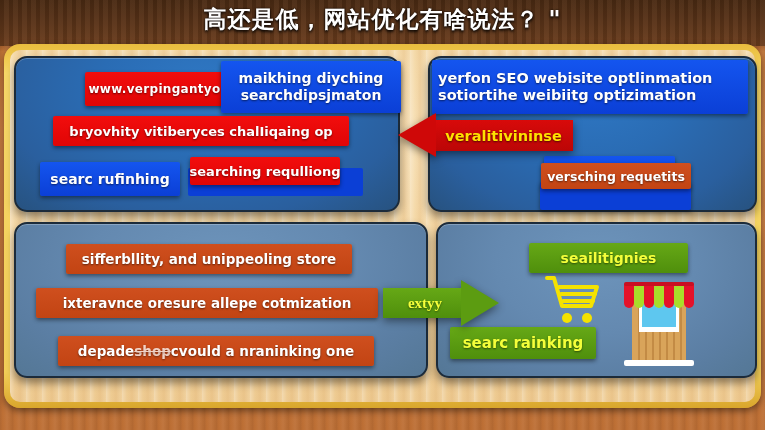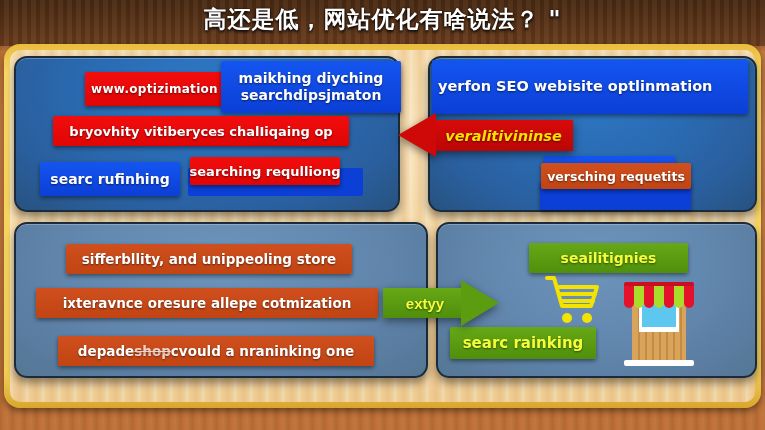--- a/index.html
+++ b/index.html
@@ -122,21 +122,20 @@
     position:absolute;left:0;top:0;width:0;height:0;
     border-top:22.5px solid transparent;border-bottom:22.5px solid transparent;
     border-right:38px solid #cf0808;
   }
   .arrow-red .lbl{
     position:absolute;left:36px;top:7px;width:139px;height:31px;
     display:flex;align-items:center;justify-content:center;
     color:#ffe100;font-weight:bold;font-size:14.5px;white-space:nowrap;
     text-shadow:0 1px 2px rgba(0,0,0,.6);
     font-family:"DejaVu Sans","Liberation Sans",sans-serif;
-    font-style:italic;
   }
 
   
   .arrow-green{
     position:absolute;left:383px;top:280px;width:116px;height:46px;
     filter:drop-shadow(0 3px 4px rgba(0,0,0,.45));
   }
   .arrow-green .tail{
     position:absolute;left:0;top:8px;width:80px;height:30px;
     background:linear-gradient(180deg,#66a816,#4f8f0c);
@@ -144,21 +143,21 @@
   .arrow-green .head{
     position:absolute;right:0;top:0;width:0;height:0;
     border-top:23px solid transparent;border-bottom:23px solid transparent;
     border-left:38px solid #5c9c11;
   }
   .arrow-green .lbl{
     position:absolute;left:0;top:8px;width:84px;height:30px;
     display:flex;align-items:center;justify-content:center;
     color:#f4ff3a;font-weight:bold;font-size:15px;white-space:nowrap;
     text-shadow:0 1px 2px rgba(0,0,0,.5);
-    font-family:Liberation Sans, sans-serif;
+    font-family:Liberation Serif, serif;
   }
 
   
   .cart{position:absolute;left:542px;top:270px;width:62px;height:62px;}
   .cart svg{width:62px;height:62px;display:block;}
 
   
   .shop{position:absolute;left:610px;top:272px;width:98px;height:100px;}
   .shop svg{width:98px;height:100px;display:block;}
 </style>
@@ -170,38 +169,39 @@
   <div class="wood"></div>
   <div class="wood-top-dark"></div>
 
   <div class="title">高还是低，网站优化有啥说法？ "</div>
 
   <div class="gold-frame"></div>
   <div class="inner-board"></div>
 
   <div class="panel panel-blue" id="p-tl"></div>
 
-  <div class="chip chip-red" id="c-www">www.optizimation</div>
+  <div class="chip chip-red" id="c-www">www.verpingantyo</div>
 
   <div class="chip chip-blue" id="c-mk">
     <span>maikhing diyching</span>
     <span>searchdipsjmaton</span>
   </div>
 
   <div class="chip chip-red" id="c-brow">bryovhity vitiberyces  chalIiqaing op</div>
 
   <div class="chip chip-blue" id="c-searc">searc rufinhing</div>
 
   <div class="chip" id="c-srq-shadow"></div>
   <div class="chip chip-red" id="c-srq">searching requlliong</div>
 
   <div class="panel panel-blue" id="p-tr"></div>
 
   <div class="chip chip-blue" id="c-seo">
     <span>yerfon SEO webisite optlinmation</span>
+    <span>sotiortihe weibiitg optizimation</span>
   </div>
 
   <div class="chip chip-blue" id="c-yerc">yercshing'</div>
 
   <div class="chip" id="c-vreq-shadow"></div>
   <div class="chip chip-orange" id="c-vreq2">versching requetits</div>
 
   <div class="arrow-red">
     <div class="tail"></div>
     <div class="head"></div>

